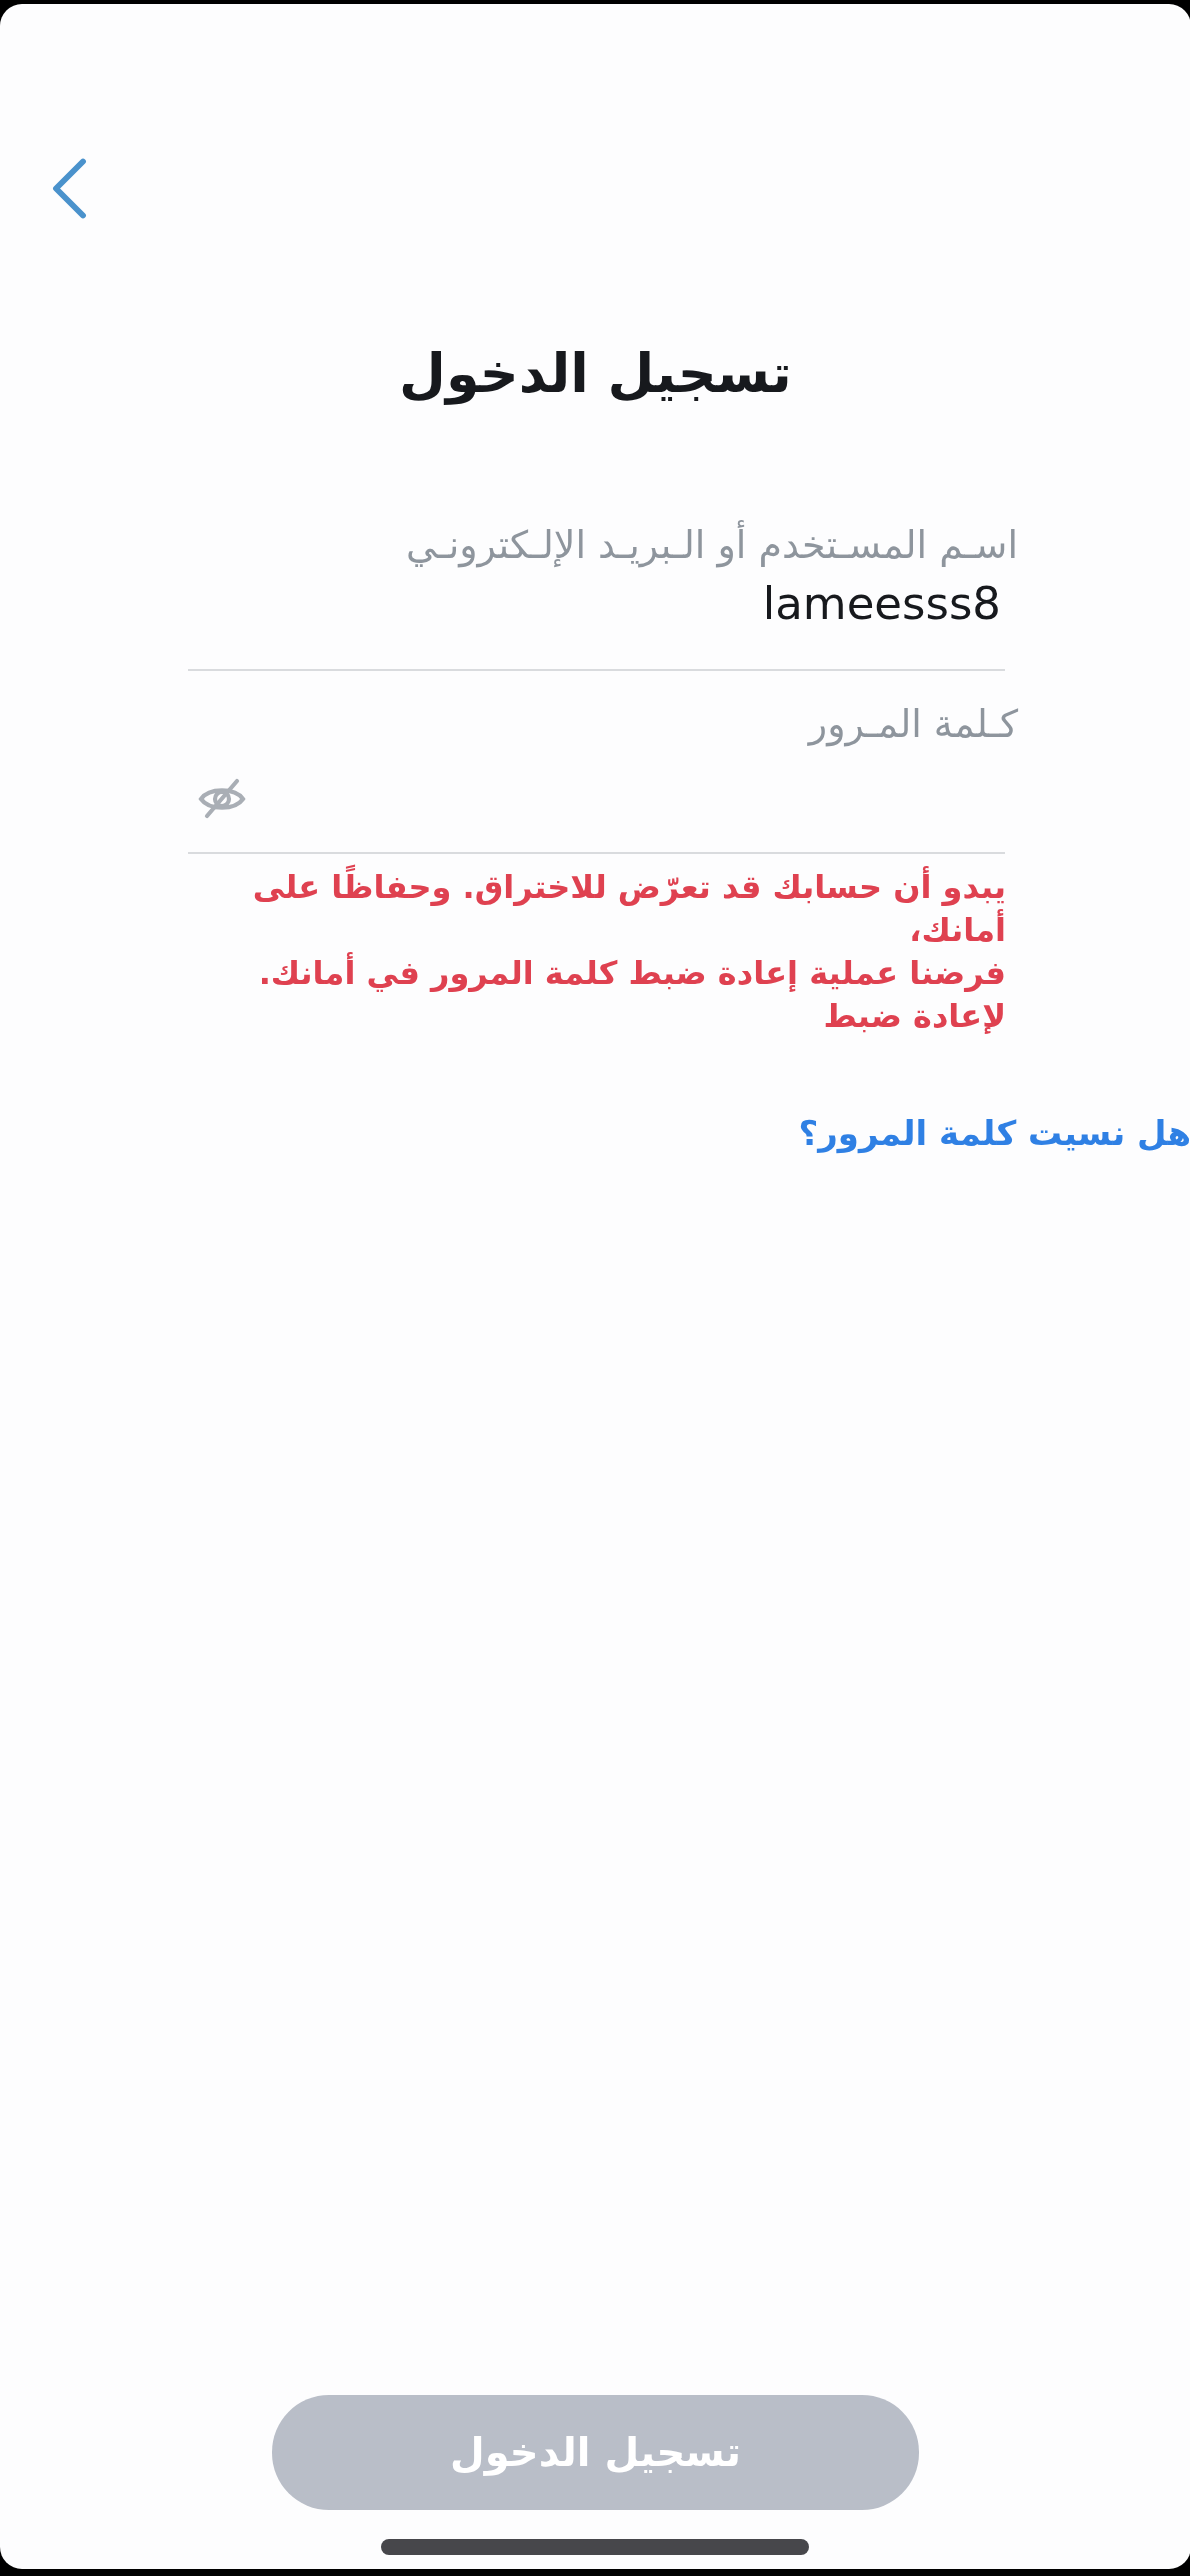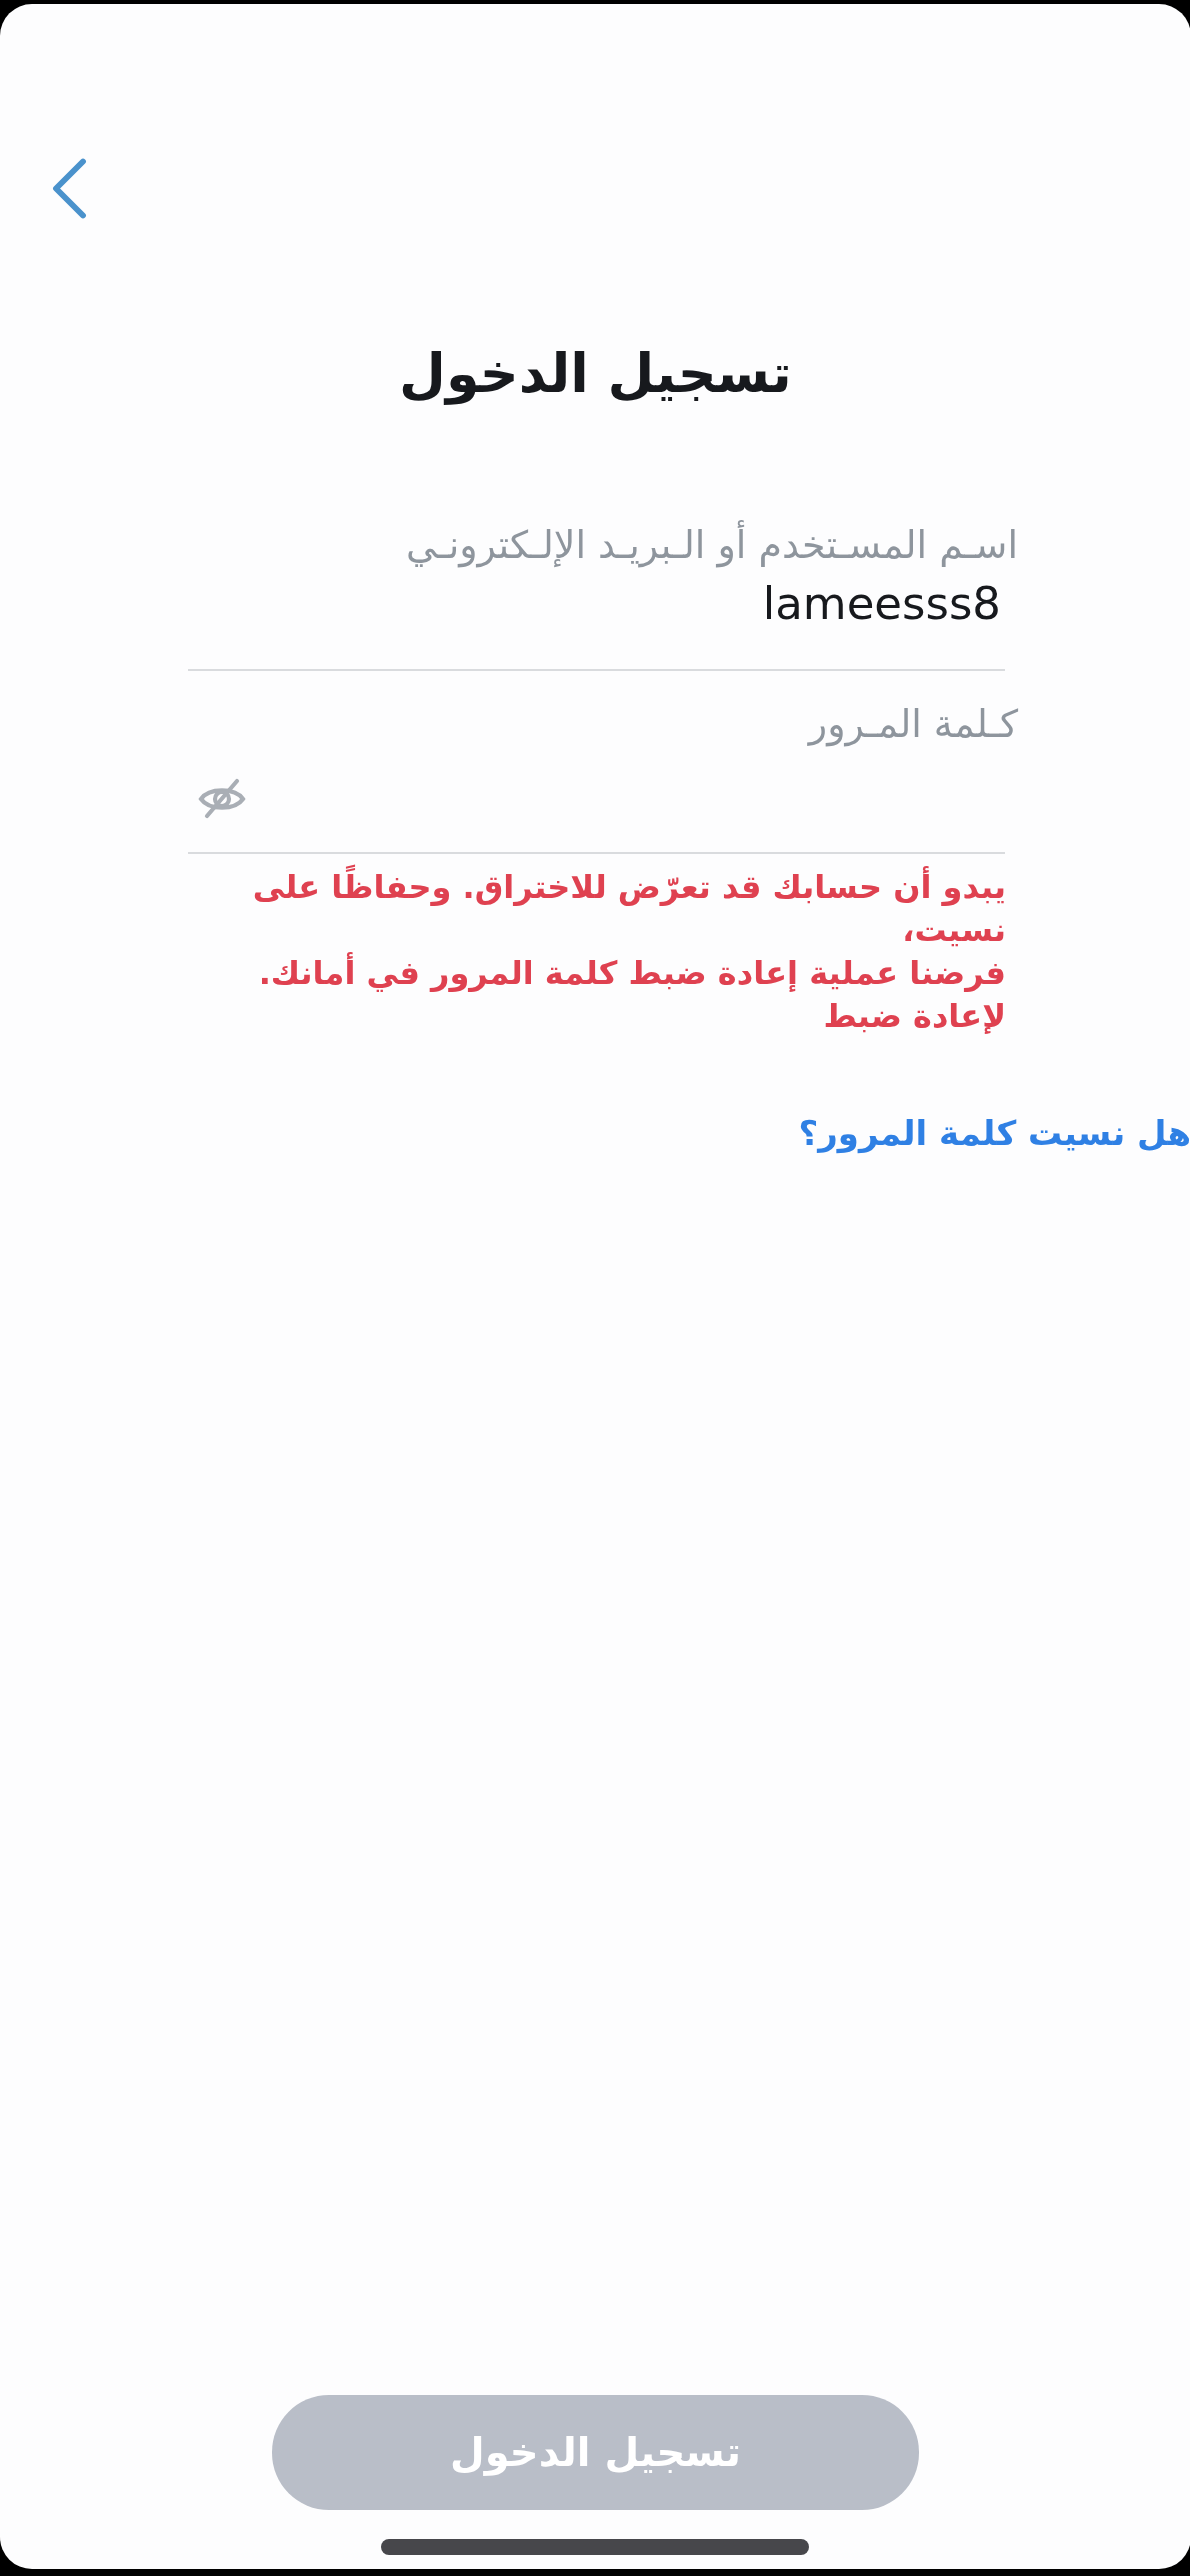--- a/index.html
+++ b/index.html
@@ -25,21 +25,21 @@
   .phone{
     position:relative;
     width:1191px;height:2576px;
     background:#000;
     overflow:hidden;
   }
   .screen{
     position:absolute;
     left:0;right:0;top:3.7px;bottom:7.4px;
     background:var(--screen-bg);
-    border-radius:32px;
+    border-radius:22px;
   }
   .back-btn{
     position:absolute;left:32px;top:137px;
     width:74px;height:96px;
     background:transparent;border:0;padding:0;
     display:flex;align-items:center;justify-content:center;
     cursor:pointer;
   }
   .back-btn svg{
     width:39px;height:63px;
@@ -143,21 +143,21 @@
       <svg viewBox="0 0 52 52">
         <path d="M5 29 C 13 17.5, 39 17.5, 47 29 C 39 40.5, 13 40.5, 5 29 Z"></path>
         <circle cx="26" cy="29" r="7"></circle>
         <line x1="11" y1="46" x2="41" y2="11"></line>
       </svg>
     </button>
 
     <div class="divider divider-2"></div>
 
     <div class="error" dir="rtl">
-      <div class="error-line">يبدو أن حسابك قد تعرّض للاختراق. وحفاظًا على نسيت،</div>
+      <div class="error-line">يبدو أن حسابك قد تعرّض للاختراق. وحفاظًا على أمانك،</div>
       <div class="error-line">فرضنا عملية إعادة ضبط كلمة المرور في أمانك. لإعادة ضبط</div>
     </div>
 
     <div class="forgot" dir="rtl">هل نسيت كلمة المرور؟</div>
 
     <button class="login-btn" dir="rtl" disabled="">تسجيل الدخول</button>
 
     <div class="home-indicator"></div>
 
   </div>

